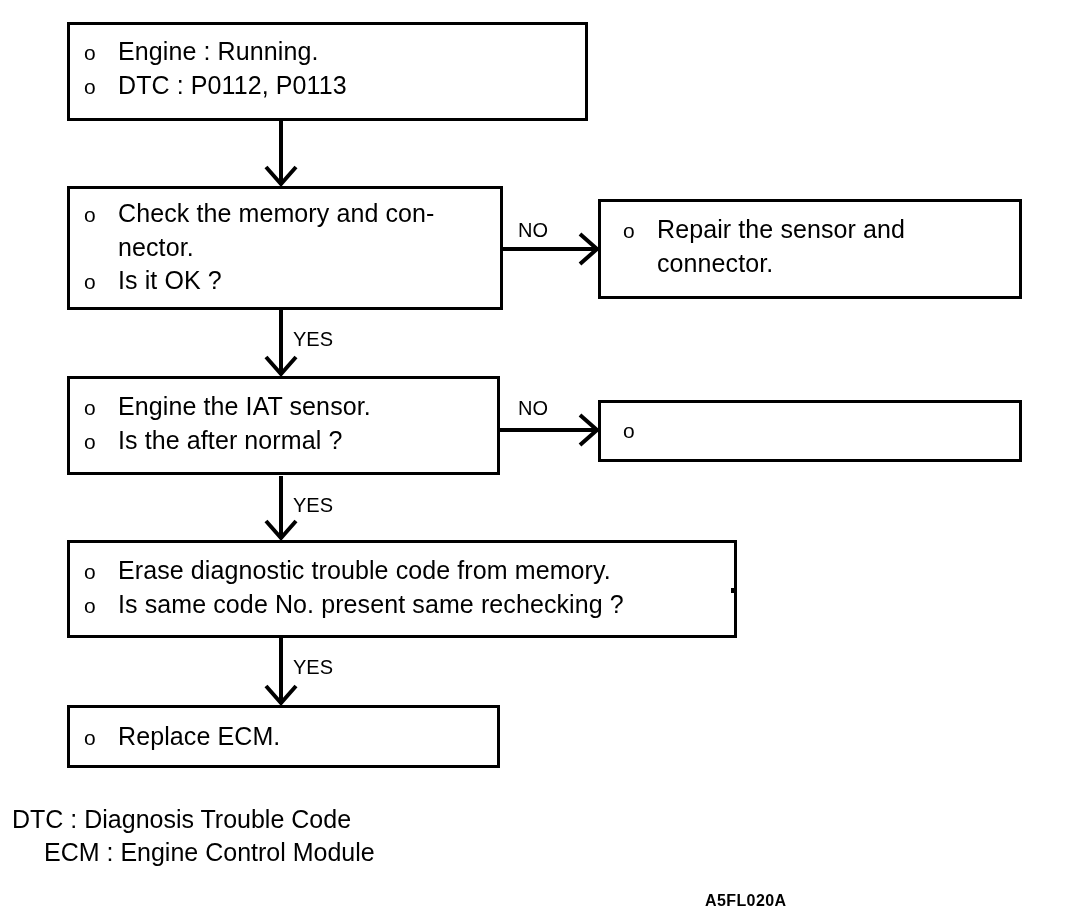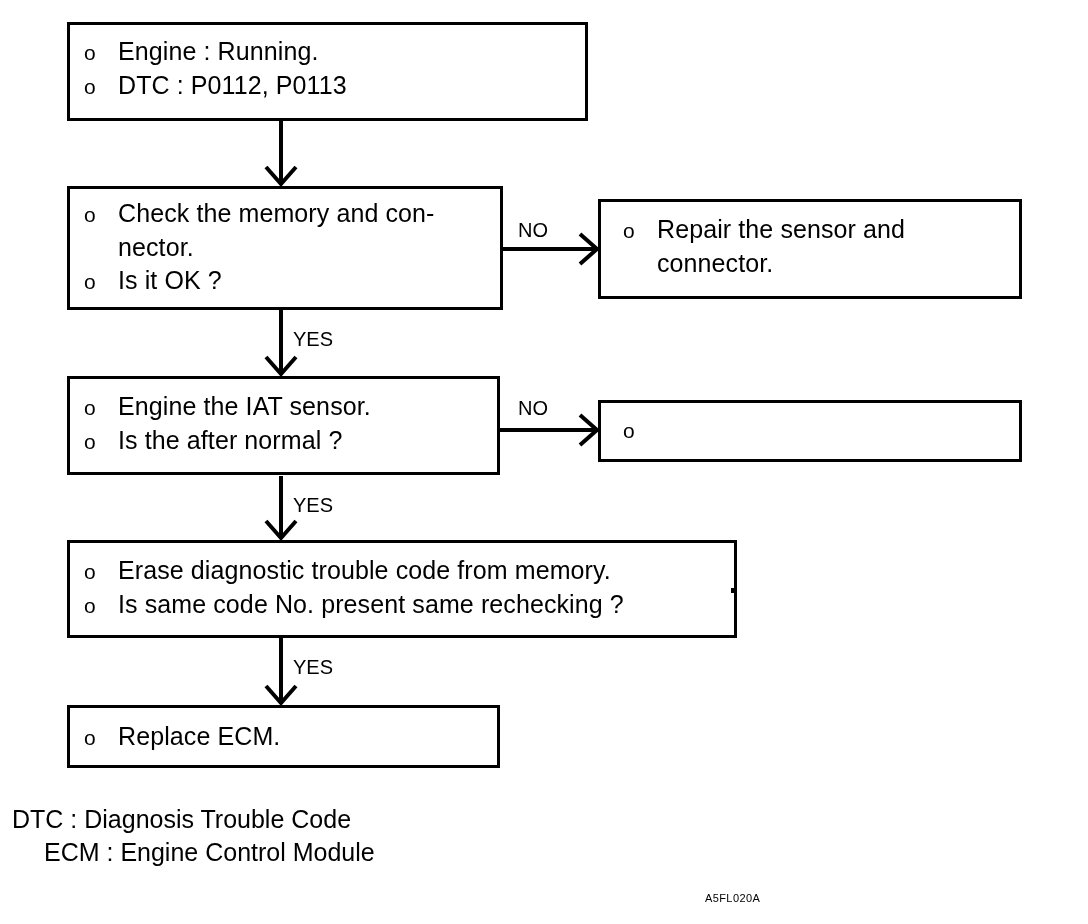--- a/index.html
+++ b/index.html
@@ -55,22 +55,22 @@
     white-space: pre;
   }
   .legend {
     position: absolute;
     font-size: 25px;
     line-height: 33px;
     white-space: pre;
   }
   .fig-id {
     position: absolute;
-    font-size: 11px;
-    font-weight: normal;
+    font-size: 16px;
+    font-weight: bold;
     letter-spacing: 0.4px;
     white-space: pre;
   }
   .speck {
     position: absolute;
     background: #000;
   }
 </style>
 </head>
 <body>

